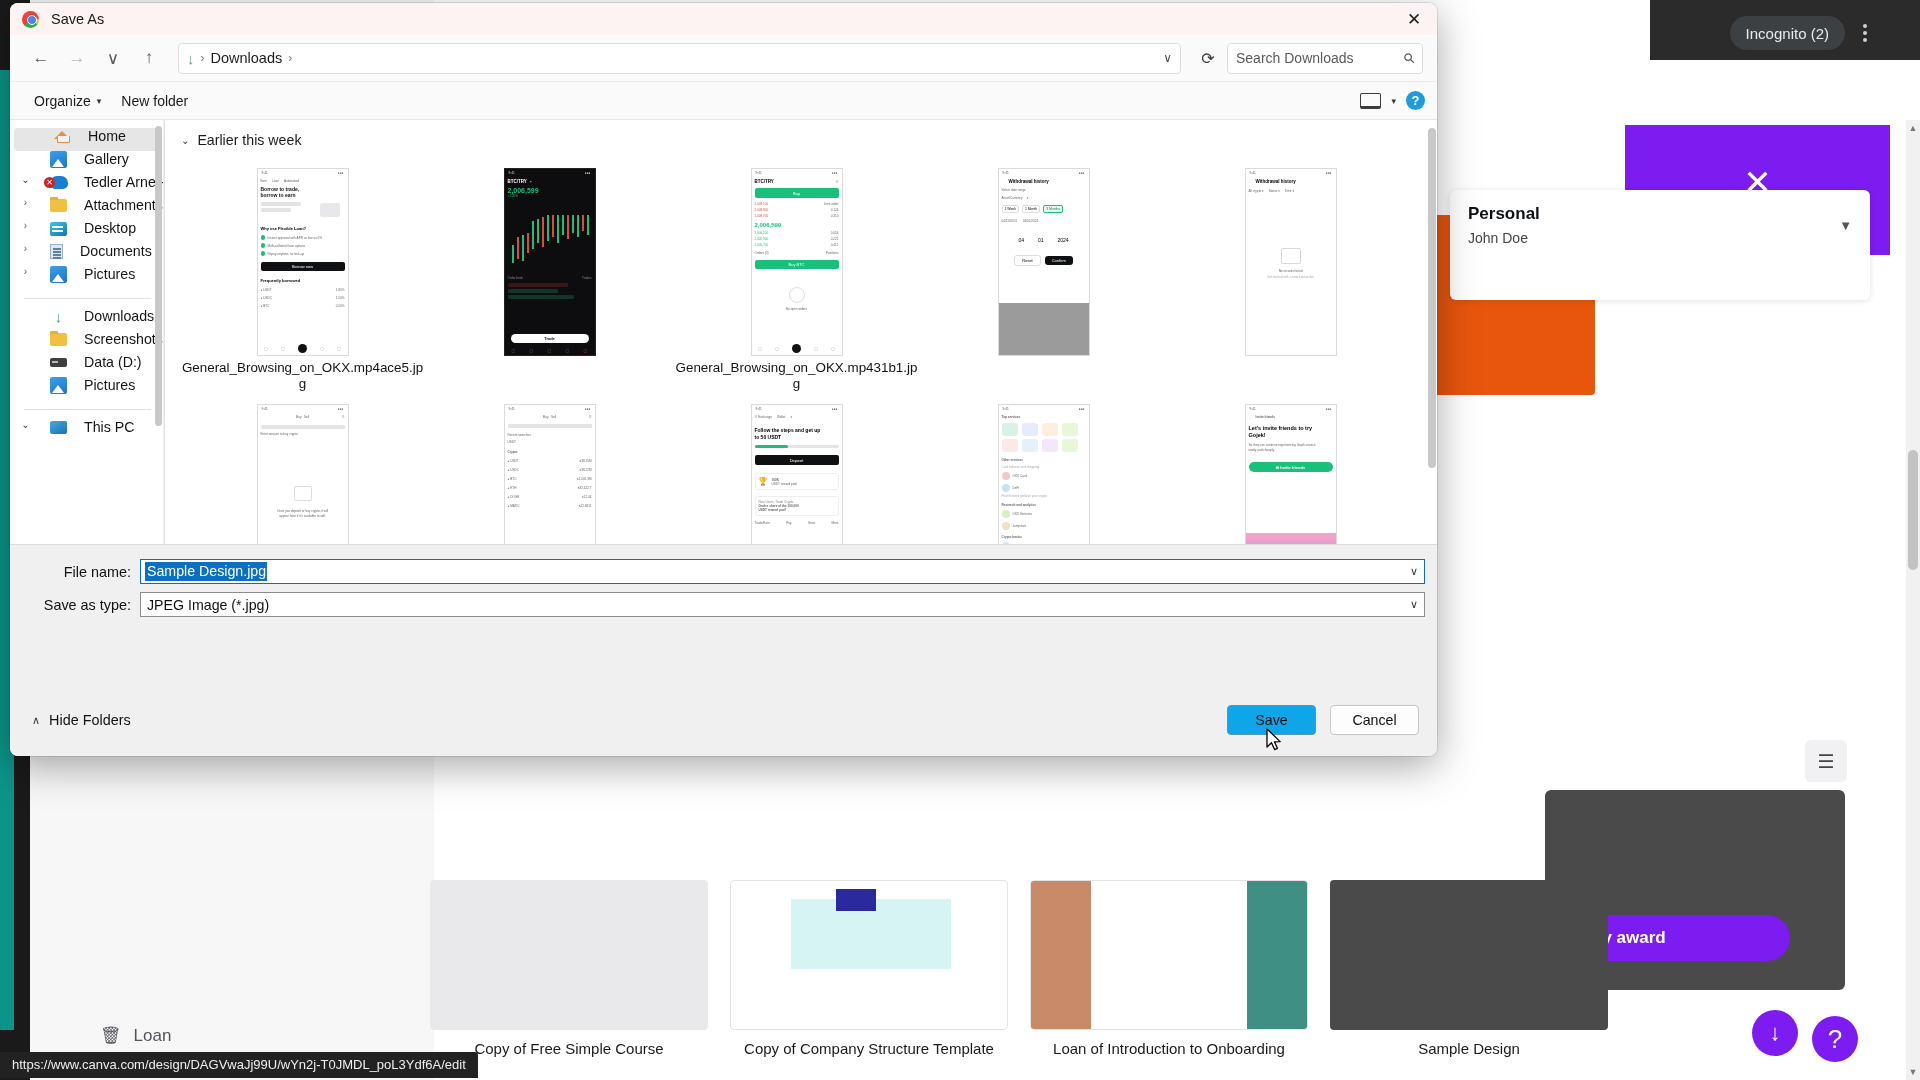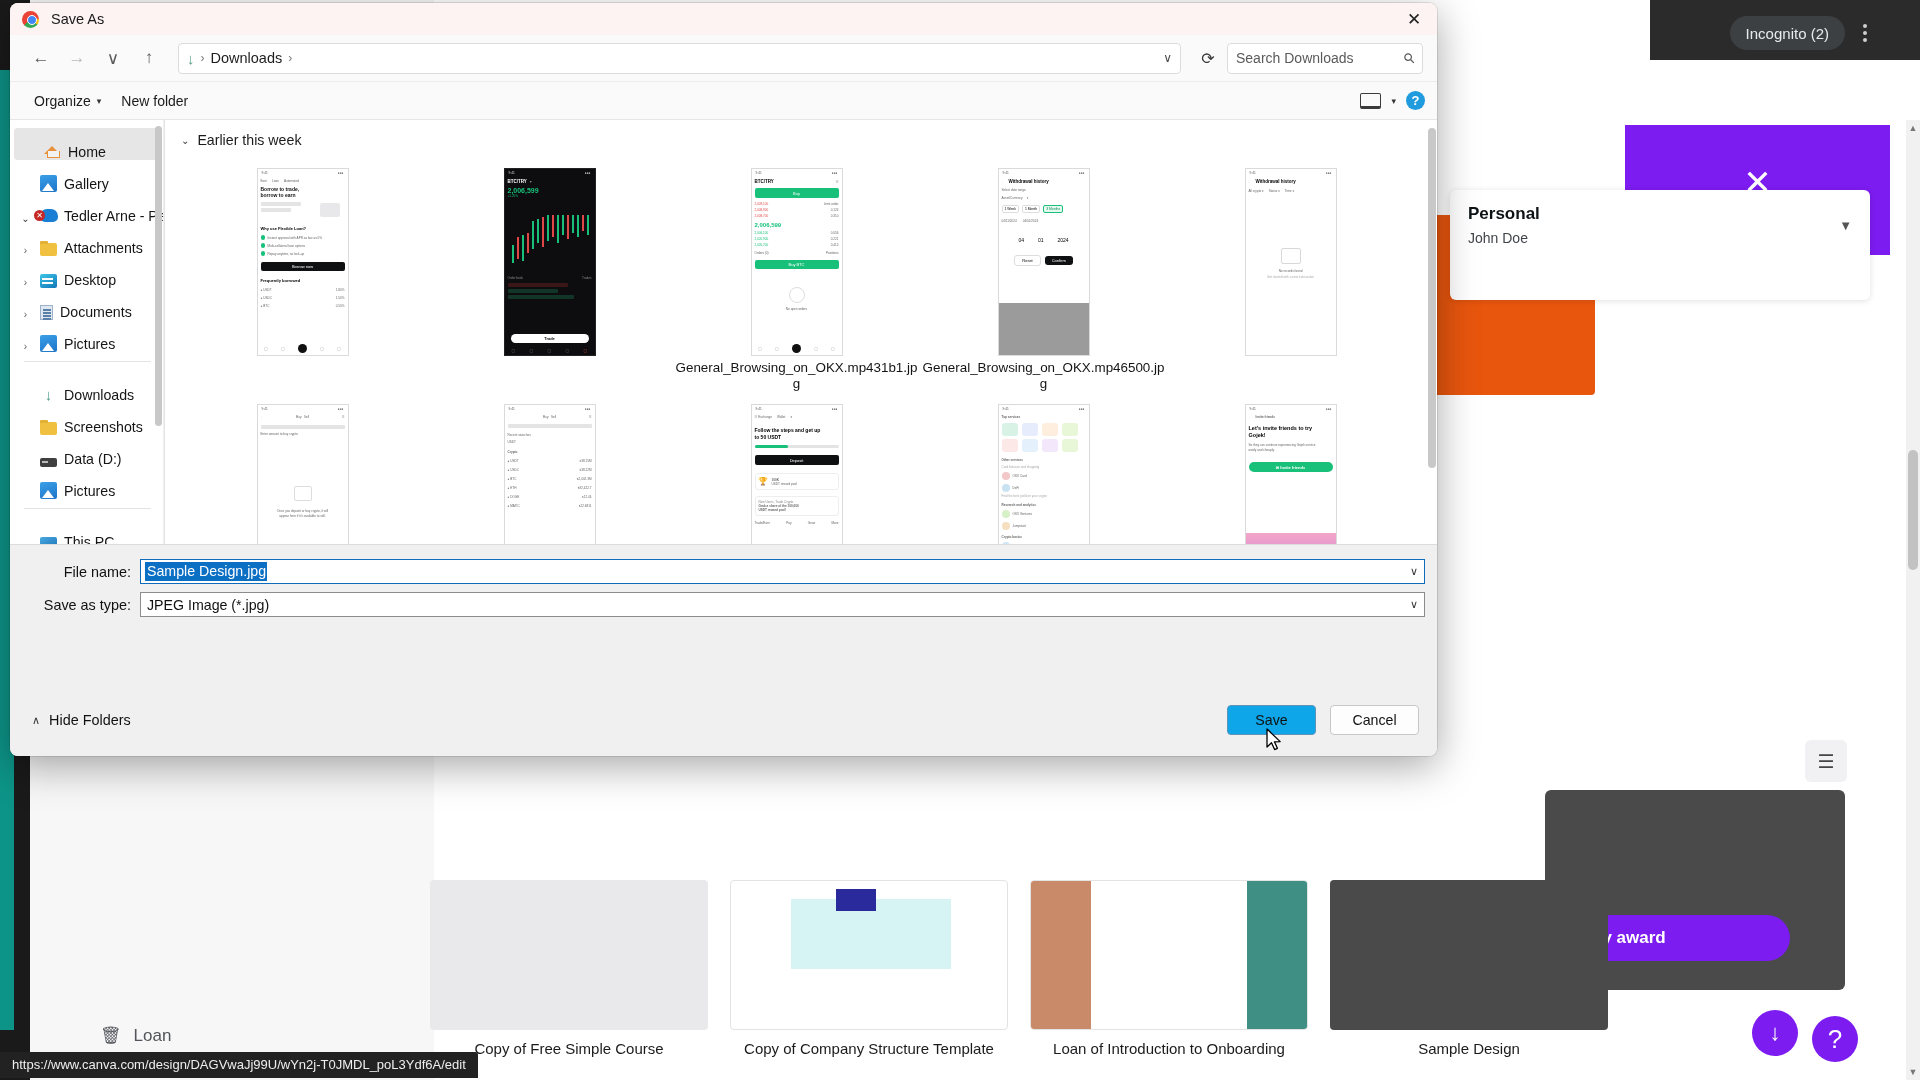--- a/index.html
+++ b/index.html
@@ -227,22 +227,22 @@
 
   .body-area { flex: 1; display: flex; min-height: 0; background: #fff; }
 
   
   .sidebar {
     width: 154px; flex: none; background: #fff;
     padding-top: 8px; position: relative; overflow: hidden;
     border-right: 1px solid #efefef;
   }
   .sb-item {
-    height: 32px; display: flex; align-items: flex-end;
-    padding-left: 8px; gap: 7px; font-size: 14.2px; color: #151515;
+    height: 23px; display: flex; align-items: flex-start;
+    padding-left: 8px; gap: 17px; font-size: 14.2px; color: #151515;
     white-space: nowrap;
   }
   .sb-item.sel { background: #e6e6e6; border-radius: 4px; margin: 0 4px; }
   .sb-chev {
     width: 15px; flex: none; text-align: center;
     color: #5c5c5c; font-size: 10px;
   }
   .sb-chev.down { color: #3a3a3a; }
   .sb-indent { padding-left: 8px; }
   .sb-sep { height: 1px; background: #e3e3e3; margin: 9px 12px 9px 14px; }
@@ -680,20 +680,21 @@
               </div>
               <div style="position:absolute;bottom:2px;left:0;right:0;display:flex;justify-content:space-around;align-items:center;">
                 <span style="font-size:4px;color:#999;">▢</span>
                   <span style="font-size:4px;color:#999;">▢</span>
                 <span style="width:9px;height:9px;border-radius:50%;background:#111;"></span>
                 <span style="font-size:4px;color:#999;">▢</span>
                   <span style="font-size:4px;color:#999;">▢</span>
               </div>
             </div>
           </div>
+          <div class="cap">General_Browsing_on_OKX.mp4ace5.jpg</div>
         </div>
 
         <div class="cell">
           <div class="thumb-wrap">
             <div class="phone dark">
               <div class="ph-status">
                   <span>9:41</span>
                   <span>●●●</span>
                 </div>
               <div class="pblk">
@@ -839,21 +840,20 @@
                     <span style="font-size:5px;">2024</span>
                   </div>
                 <div class="prow" style="gap:4px;margin-top:12px;justify-content:center;">
                   <span style="font-size:4px;border:1px solid #ddd;border-radius:3px;padding:2px 7px;">Reset</span>
                   <span style="font-size:4px;background:#0f1012;color:#fff;border-radius:3px;padding:2px 7px;">Confirm</span>
                 </div>
               </div>
               <div style="position:absolute;bottom:0;left:0;right:0;height:52px;background:#9b9b9b;"></div>
             </div>
           </div>
-          <div class="cap">General_Browsing_on_OKX.mp46500.jpg</div>
         </div>
 
         <div class="cell">
           <div class="thumb-wrap">
             <div class="phone">
               <div class="ph-status">
                   <span>9:41</span>
                   <span>●●●</span>
                 </div>
               <div class="pblk">

